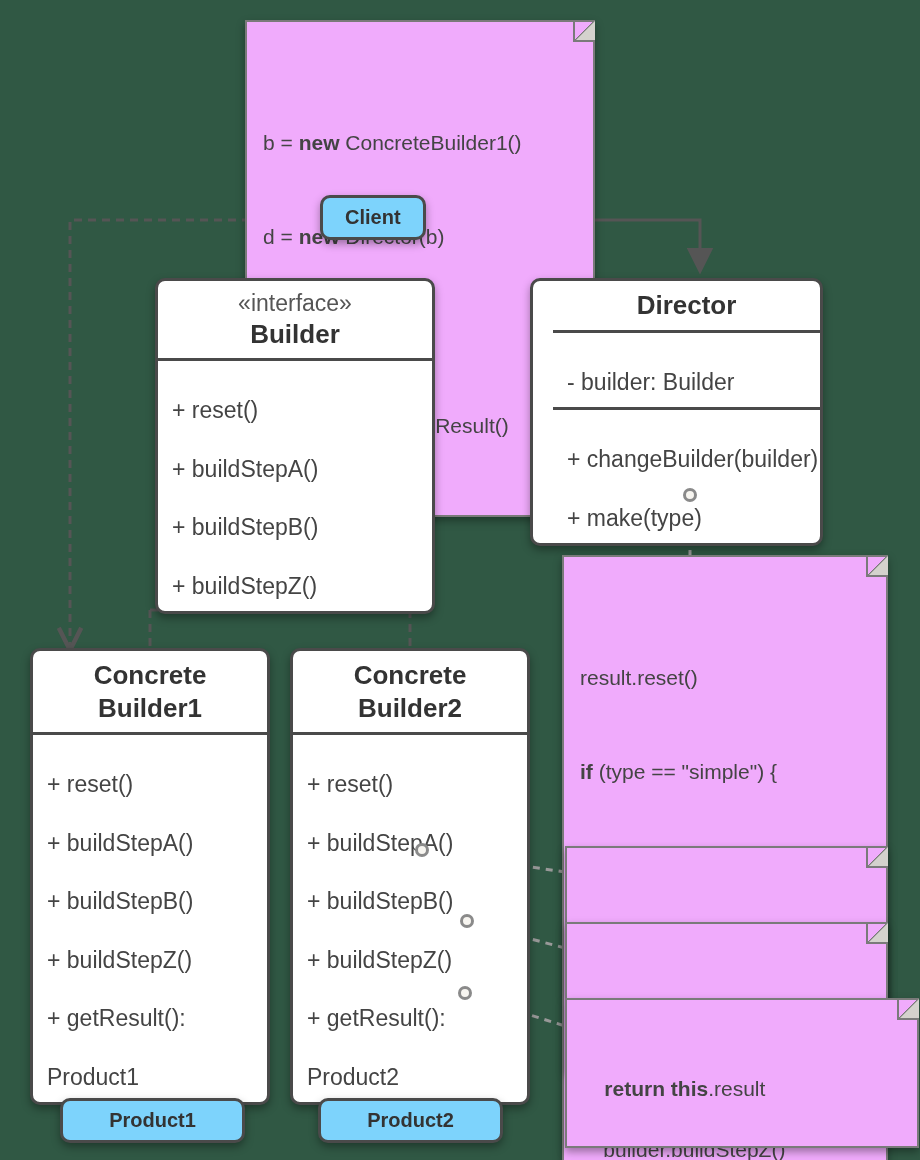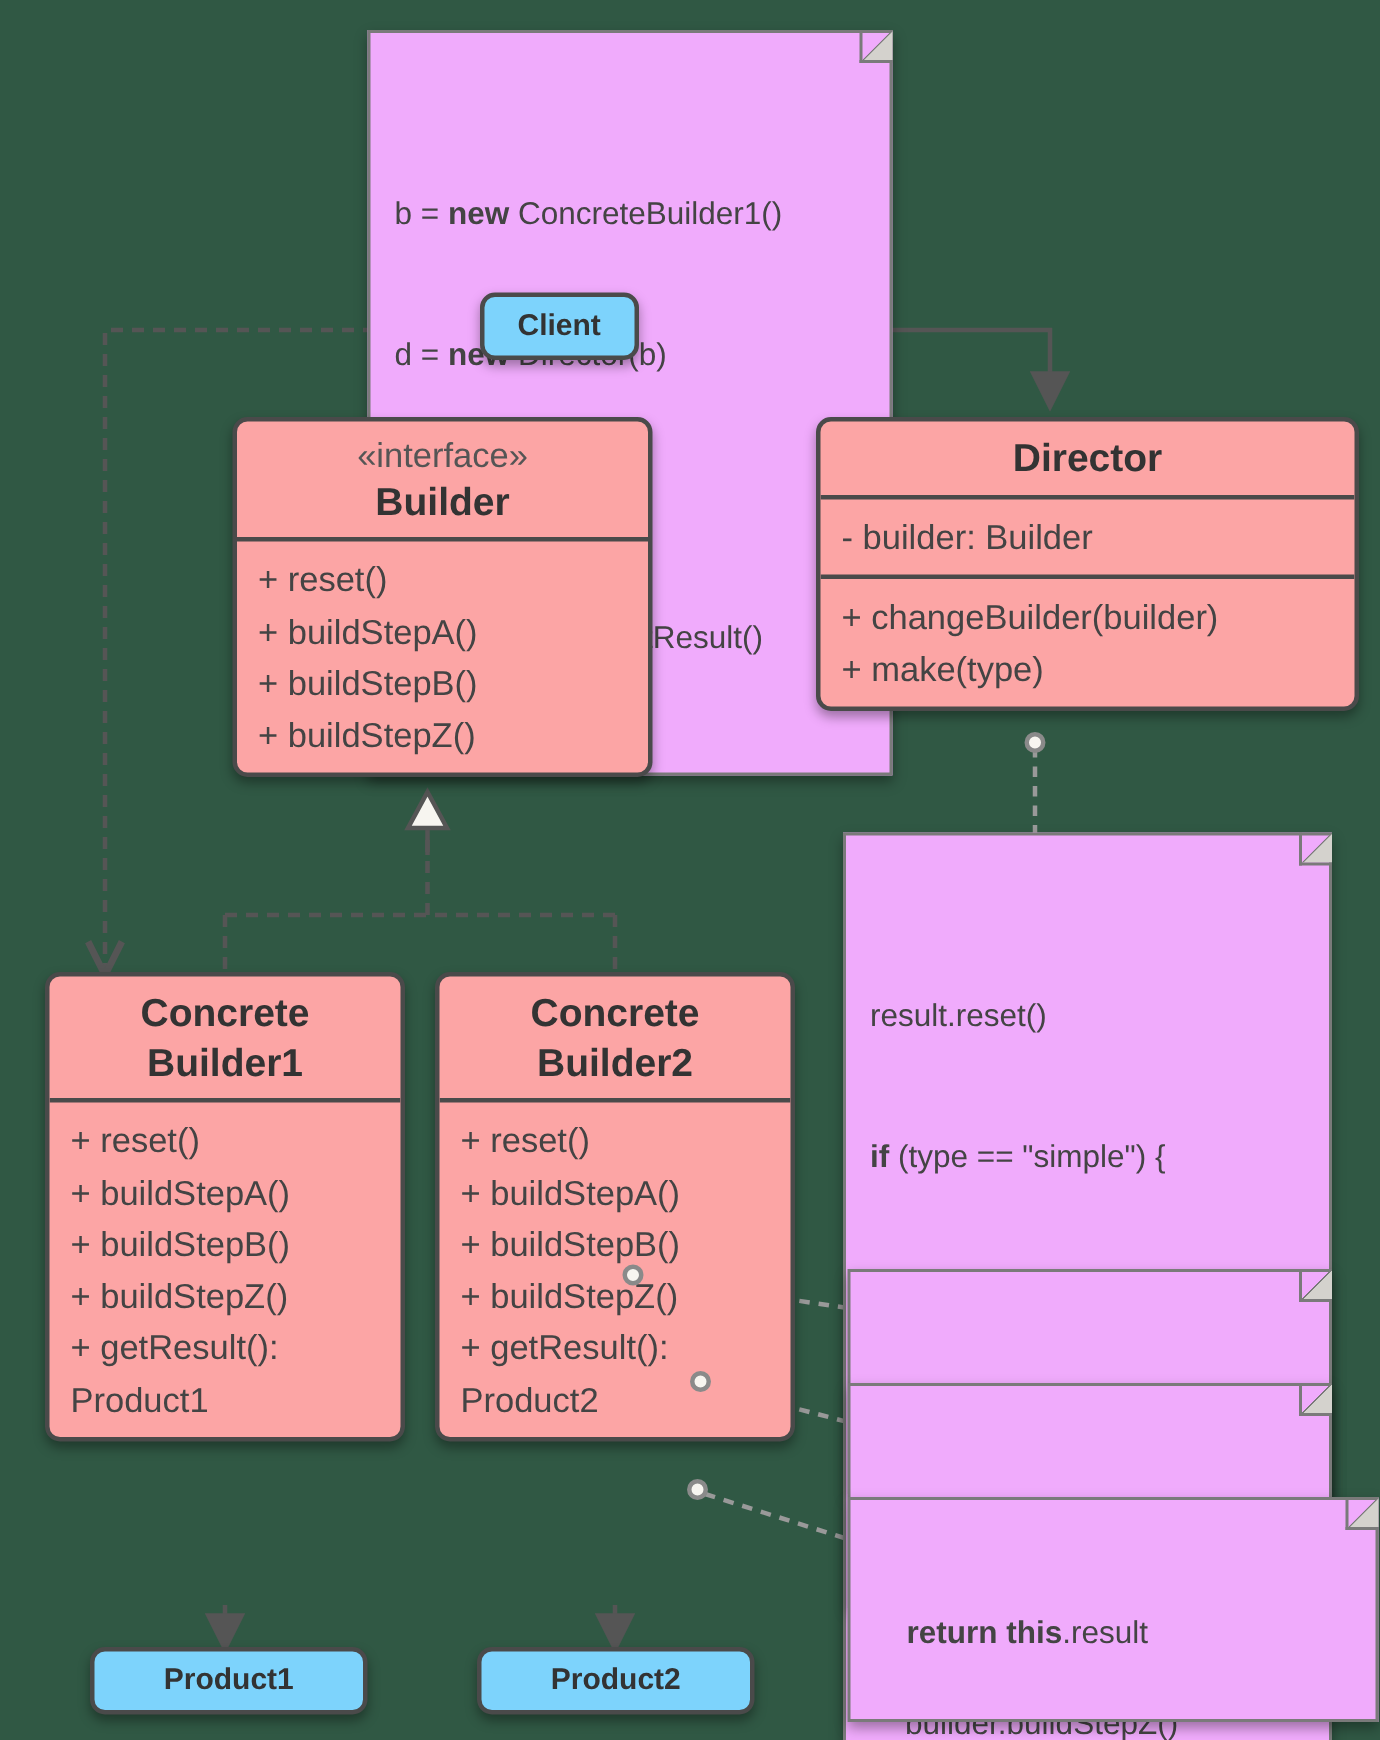--- a/index.html
+++ b/index.html
@@ -12,21 +12,21 @@
     color: #333;
     overflow: hidden;
   }
   .canvas {
     position: absolute;
     inset: 0;
   }
   
   .uml {
     position: absolute;
-    background: #fca5a5;
+    background: #ffffff;
     border: 3px solid #4a4a4a;
     border-radius: 10px;
     box-shadow: 0 4px 8px rgba(0,0,0,.35);
     overflow: hidden;
   }
   .uml .section {
     padding: 8px 14px;
     border-top: 3px solid #4a4a4a;
     font-size: 23px;
     line-height: 1.5;
@@ -39,21 +39,21 @@
     font-size: 26px;
     color: #333;
     line-height: 1.25;
   }
   .uml .title .stereo {
     font-weight: 400;
     font-size: 23px;
     color: #555;
     display: block;
   }
-  .uml .row { white-space: nowrap; }
+  .uml .row { white-space: nowrap; margin-top: 24px; }
 
   
   .labelbox {
     position: absolute;
     background: #7dd3fc;
     border: 3px solid #4a4a4a;
     border-radius: 10px;
     text-align: center;
     font-weight: 700;
     font-size: 20px;
@@ -162,21 +162,21 @@
       <span>Builder</span>
     </div>
     <div class="section">
       <div class="row">+ reset()</div>
       <div class="row">+ buildStepA()</div>
       <div class="row">+ buildStepB()</div>
       <div class="row">+ buildStepZ()</div>
     </div>
   </div>
 
-  <div class="uml" style="left:544px; top:278px; width:362px;">
+  <div class="uml" style="left:530px; top:278px; width:293px;padding-left:20px;">
     <div class="section title">
       <span>Director</span>
     </div>
     <div class="section">
       <div class="row">- builder: Builder</div>
     </div>
     <div class="section">
       <div class="row">+ changeBuilder(builder)</div>
       <div class="row">+ make(type)</div>
     </div>

